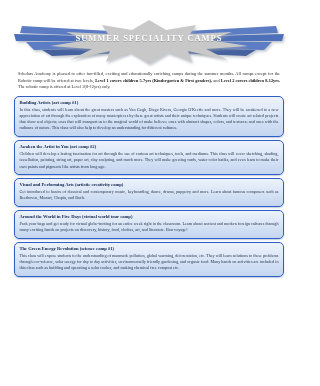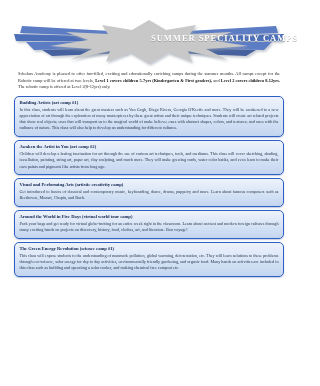--- a/index.html
+++ b/index.html
@@ -31,21 +31,21 @@
     display: block;
     position: absolute;
     left: 0;
     top: 0;
   }
   .banner-title {
     position: absolute;
     left: 0;
     top: 27px;
     width: 298px;
-    text-align: right;
+    text-align: center;
     font-family: "Liberation Serif", serif;
     font-weight: bold;
     font-size: 8.6px;
     letter-spacing: 0.9px;
     color: #ffffff;
     text-shadow: 0 1px 0 rgba(120,120,120,0.55);
     white-space: nowrap;
   }
 
   

